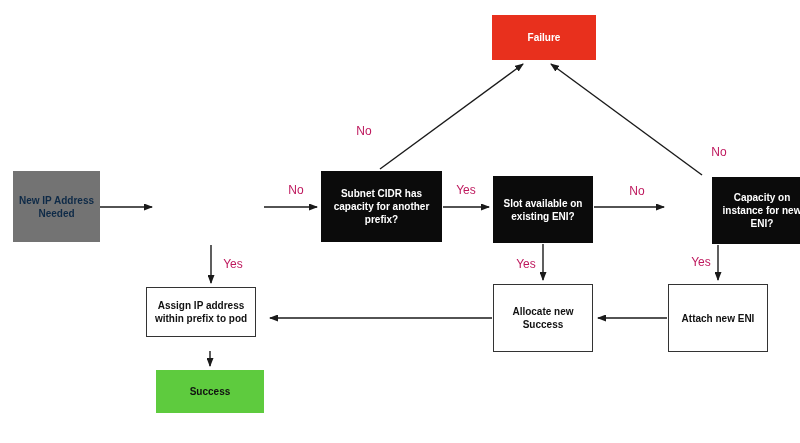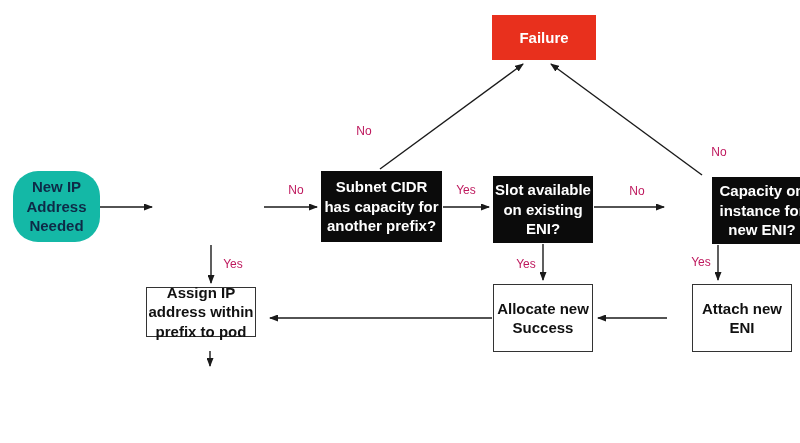--- a/index.html
+++ b/index.html
@@ -17,26 +17,26 @@
     width: 800px; height: 443px;
     pointer-events: none;
   }
   .node {
     position: absolute;
     display: flex;
     align-items: center;
     justify-content: center;
     text-align: center;
     font-weight: bold;
-    font-size: 15px;
+    font-size: 10px;
     line-height: 1.3;
     box-sizing: border-box;
     padding: 2px 0;
   }
-  .node-start      { background: #14b8a6; color: #0e2a47; border-radius: 25px; }
+  .node-start      { background: #737373; color: #0e2a47; }
   .node-decision   { background: #0b0b0b; color: #ffffff; }
   .node-process    { background: #ffffff; color: #111111; border: 1.5px solid #333333; }
   .node-failure    { background: #e8301d; color: #ffffff; }
   .node-success    { background: #5ecb3e; color: #111111; }
   .edge-label {
     position: absolute;
     transform: translate(-50%, -50%);
     font-size: 12px;
     color: #be185d;
     white-space: nowrap;
@@ -77,22 +77,23 @@
   <div class="node node-decision" style="left:321px; top:171px; width:121px; height:71px;">Subnet CIDR has capacity for another prefix?</div>
 
   <div class="node node-decision" style="left:668px; top:177px; width:100px; height:67px;margin-left:44px;">Capacity on instance for new ENI?</div>
 
   <div class="node node-failure" style="left:492px; top:15px; width:104px; height:45px;">Failure</div>
 
   <div class="node node-process" style="left:146px; top:287px; width:110px; height:50px;">Assign IP address within prefix to pod</div>
 
   <div class="node node-process" style="left:493px; top:284px; width:100px; height:68px;">Allocate new Success</div>
 
-  <div class="node node-process" style="left:668px; top:284px; width:100px; height:68px;margin-left:24px;">Attach new ENI</div>
+  <div class="node node-process" style="left:668px; top:284px; width:100px; height:68px;">Attach new ENI</div>
 
+  <div class="node node-success" style="left:156px; top:370px; width:108px; height:43px;">Success</div>
 
   <span class="edge-label" style="left:296px; top:190px;">No</span>
   <span class="edge-label" style="left:233px; top:264px;">Yes</span>
   <span class="edge-label" style="left:364px; top:131px;">No</span>
   <span class="edge-label" style="left:466px; top:190px;">Yes</span>
   <span class="edge-label" style="left:637px; top:191px;">No</span>
   <span class="edge-label" style="left:526px; top:264px;">Yes</span>
   <span class="edge-label" style="left:719px; top:152px;">No</span>
   <span class="edge-label" style="left:701px; top:262px;">Yes</span>
 

